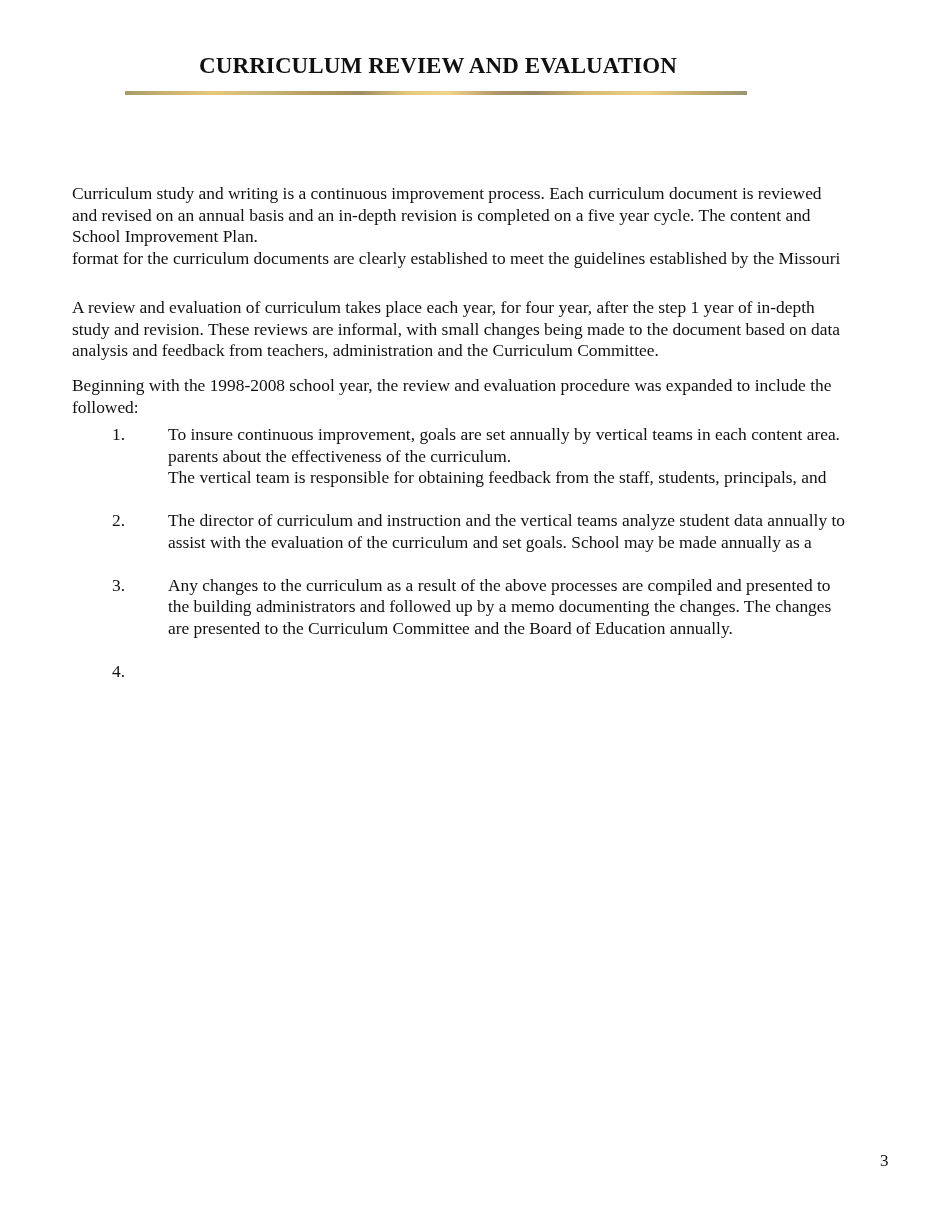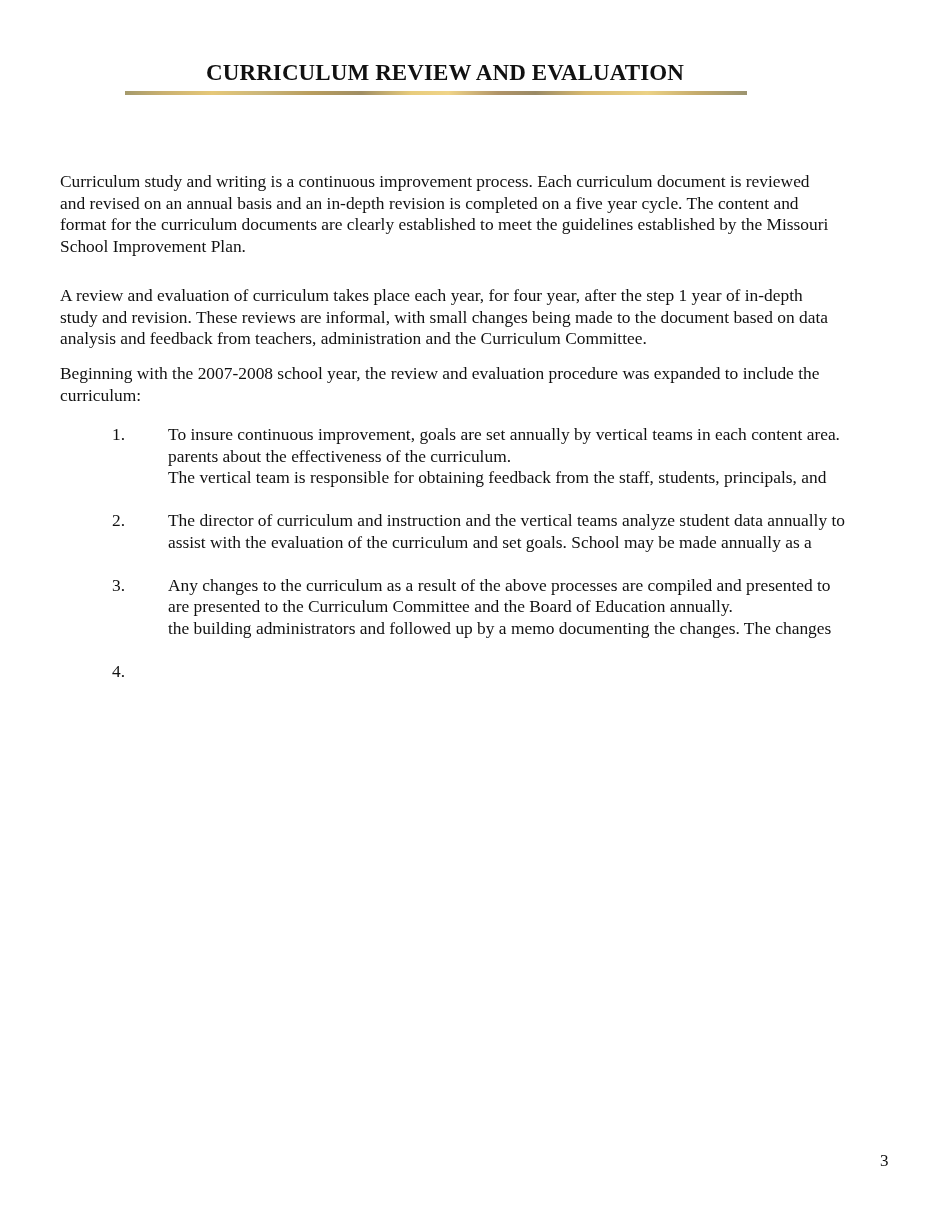--- a/index.html
+++ b/index.html
@@ -18,40 +18,40 @@
     .page-title {
       position: absolute;
       left: 0;
       width: 872px;
       top: 49px;
       text-align: center;
       font-weight: bold;
       font-size: 23px;
       line-height: 30px;
       letter-spacing: 0.1px;
-      margin: 9px;
+      margin: 2px;
     }
     .gold-rule {
       position: absolute;
       left: 125px;
       top: 91px;
       width: 622px;
       height: 4px;
       background: linear-gradient(90deg,
         #a59a6c 0%, #c9b070 6%, #e6c878 14%, #cbb67a 22%, #b89d5e 30%,
         #a08e64 38%, #e8cc7c 46%, #f0d488 52%, #b09468 60%, #9a8a66 66%,
         #d8ba70 74%, #ecd286 84%, #c5ab6c 92%, #9c9470 100%);
     }
     .body-text {
       position: absolute;
       left: 56px;
       width: 840px;
       font-size: 17.4px;
       line-height: 21.5px;
-      margin: 4px;
+      margin: 16px;
     }
     .para-1 { top: 167px; }
     .para-2 { top: 281px; }
     .para-3 { top: 359px; }
     .list {
       position: absolute;
       left: 56px;
       width: 850px;
       top: 424px;
       margin: 0;
@@ -86,33 +86,33 @@
   </style>
 </head>
 <body>
 
 <h1 class="page-title">CURRICULUM REVIEW AND EVALUATION</h1>
 <div class="gold-rule"></div>
 
 <p class="body-text para-1">
   <span class="line">Curriculum study and writing is a continuous improvement process.  Each curriculum document is reviewed</span>
   <span class="line">and revised on an annual basis and an in-depth revision is completed on a five year cycle.  The content and</span>
+  <span class="line">School Improvement Plan.</span>
   <span class="line">format for the curriculum documents are clearly established to meet the guidelines established by the Missouri</span>
-  <span class="line">School Improvement Plan.</span>
 </p>
 
 <p class="body-text para-2">
   <span class="line">A review and evaluation of curriculum takes place each year, for four year, after the step 1 year of in-depth</span>
   <span class="line">study and revision.  These reviews are informal, with small changes being made to the document based on data</span>
   <span class="line">analysis and feedback from teachers, administration and the Curriculum Committee.</span>
 </p>
 
 <p class="body-text para-3">
-  <span class="line">Beginning with the 2007-2008 school year, the review and evaluation procedure was expanded to include the</span>
-  <span class="line">curriculum:</span>
+  <span class="line">Beginning with the 1998-2008 school year, the review and evaluation procedure was expanded to include the</span>
+  <span class="line">followed:</span>
 </p>
 
 <ol class="list">
   <li class="list-item">
     <span class="list-num">1.</span>
     <span class="list-text">
       <span class="line">To insure continuous improvement, goals are set annually by vertical teams in each content area.</span>
       <span class="line">parents about the effectiveness of the curriculum.</span>
       <span class="line">The vertical team is responsible for obtaining feedback from the staff, students, principals, and</span>
     </span>
@@ -121,22 +121,22 @@
     <span class="list-num">2.</span>
     <span class="list-text">
       <span class="line">The director of curriculum and instruction and the vertical teams analyze student data annually to</span>
       <span class="line">assist with the evaluation of the curriculum and set goals.   School may be made annually as a</span>
     </span>
   </li>
   <li class="list-item">
     <span class="list-num">3.</span>
     <span class="list-text">
       <span class="line">Any changes to the curriculum as a result of the above processes are compiled and presented to</span>
+      <span class="line">the building administrators and followed up by a memo documenting the changes.  The changes</span>
       <span class="line">are presented to the Curriculum Committee and the Board of Education annually.</span>
-      <span class="line">the building administrators and followed up by a memo documenting the changes.  The changes</span>
     </span>
   </li>
   <li class="list-item">
     <span class="list-num">4.</span>
     <span class="list-text">
     </span>
   </li>
 </ol>
 
 <div class="page-number">3</div>

